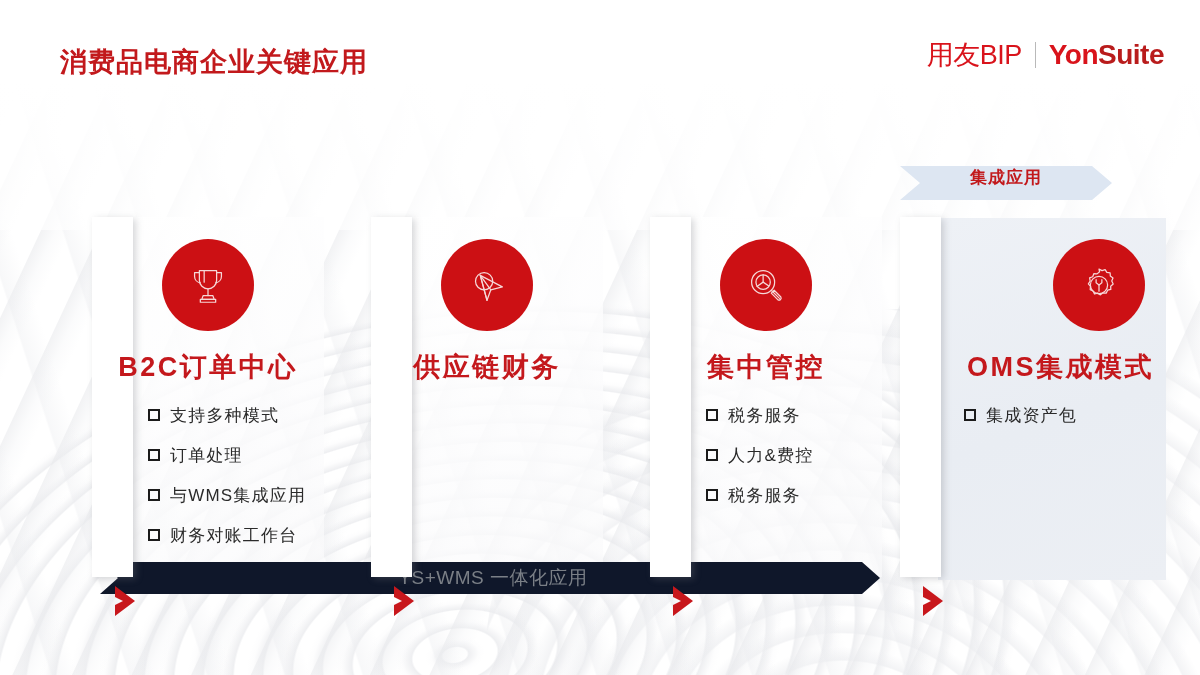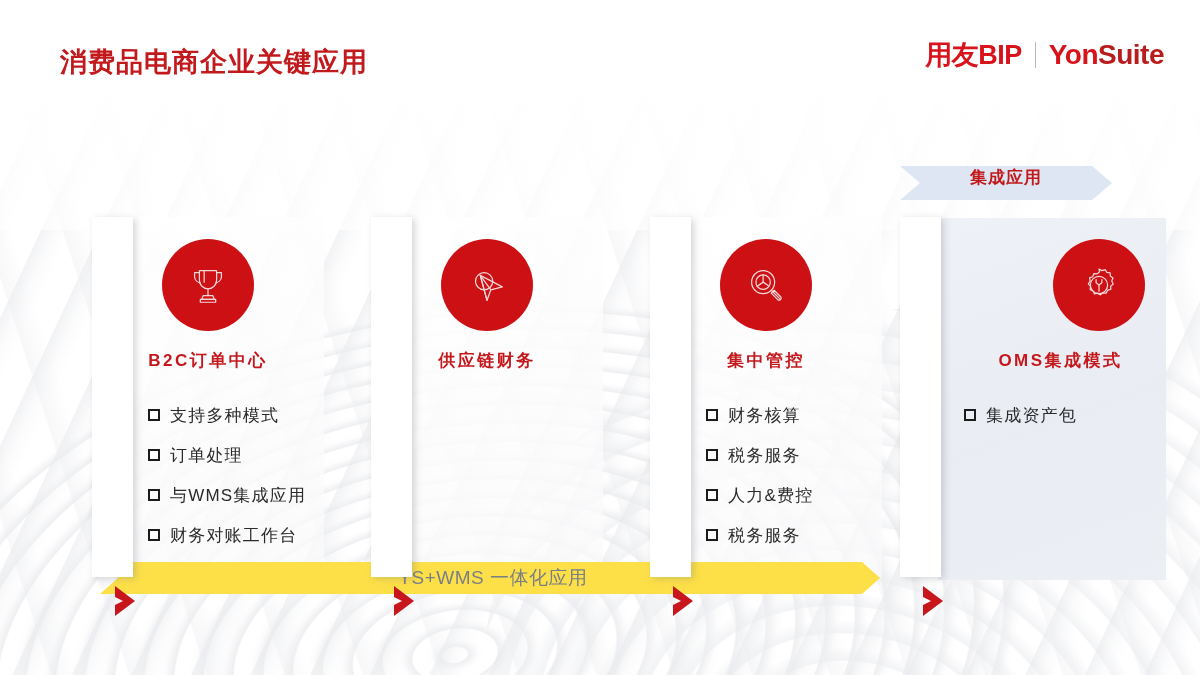--- a/index.html
+++ b/index.html
@@ -100,21 +100,21 @@
     position: absolute;
     right: 36px;
     top: 38px;
     display: flex;
     align-items: center;
     height: 34px;
     white-space: nowrap;
   }
   .brand .bip {
     font-size: 27px;
-    font-weight: bold;
+    font-weight: normal;
     color: #d9131b;
     letter-spacing: -0.5px;
     text-align: center;
   }
   .brand .divider {
     width: 1px;
     height: 26px;
     background: #b9b9b9;
     margin: 0 13px;
   }
@@ -160,21 +160,21 @@
     letter-spacing: 1px;
   }
 
   
   .bottom-banner {
     position: absolute;
     left: 100px;
     top: 562px;
     width: 780px;
     height: 32px;
-    background: #fde047;
+    background: #0f172a;
     clip-path: polygon(0 0, calc(100% - 18px) 0, 100% 50%, calc(100% - 18px) 100%, 0 100%, 18px 50%);
     display: flex;
     align-items: center;
     justify-content: center;
   }
   .bottom-banner .label {
     font-size: 19px;
     color: #7a7f86;
     letter-spacing: 0.5px;
     padding-left: 6px;
@@ -240,21 +240,21 @@
     z-index: 2;
   }
   .card-icon svg { display: block; }
 
   .card-title {
     position: absolute;
     left: 0;
     right: 0;
     top: 132px;
     text-align: center;
-    font-size: 17px;
+    font-size: 27px;
     font-weight: bold;
     color: #c4181c;
     letter-spacing: 2.5px;
     z-index: 2;
   }
 
   .card-list {
     position: absolute;
     left: 56px;
     top: 178px;
@@ -403,24 +403,20 @@
         <path d="M30 30 L38 38"></path>
         <path d="M29.5 32.5 L32.5 29.5 L39.5 36.5 a2.2 2.2 0 0 1 -3 3 Z"></path>
       </svg>
     </div>
 
     <div class="card-title">集中管控</div>
 
     <div class="card-list">
       <div class="item">
         <span class="bullet"></span>
-        <span class="text">财务核算</span>
-      </div>
-      <div class="item">
-        <span class="bullet"></span>
         <span class="text">税务服务</span>
       </div>
       <div class="item">
         <span class="bullet"></span>
         <span class="text">人力&amp;费控</span>
       </div>
       <div class="item">
         <span class="bullet"></span>
         <span class="text">税务服务</span>
       </div>

